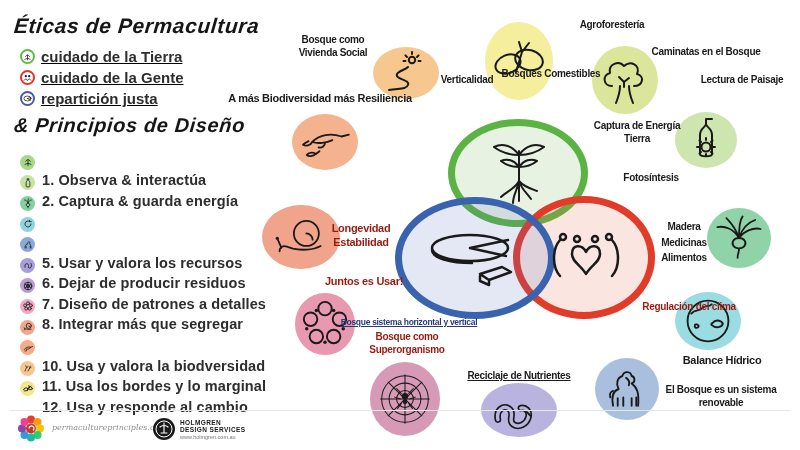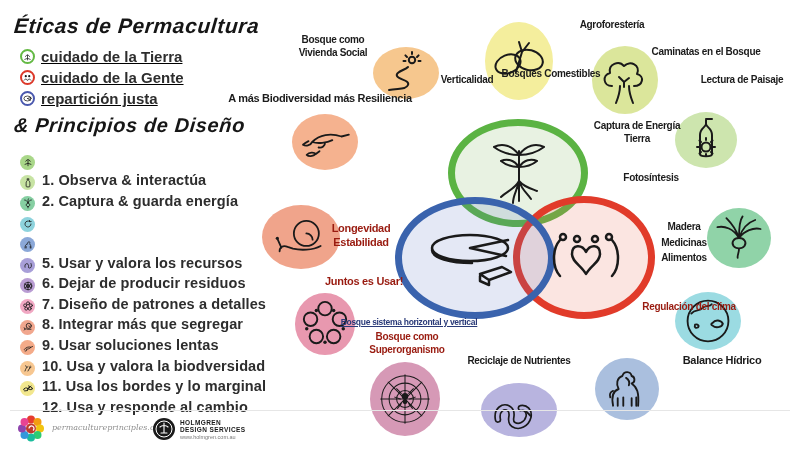--- a/index.html
+++ b/index.html
@@ -151,21 +151,20 @@
         </span>
       <span class="ptxt">8. Integrar más que segregar</span>
     </div>
     <div class="prow">
       <span class="pic" style="background: rgb(241, 167, 142);">
         <svg width="12" height="12" viewBox="0 0 16 16">
             <circle class="ink1" cx="9" cy="6.5" r="3.4"></circle>
             <path class="ink1" d="M9 6.5a1.8 1.8 0 0 1 1.8 1.8M3 12c1-2 2.5-2 4-1h5M4 11l-1-2"></path>
           </svg>
         </span>
-      <span class="ptxt">9. Usar soluciones lentas</span>
     </div>
     <div class="prow">
       <span class="pic" style="background: rgb(244, 171, 137);">
         <svg width="12" height="12" viewBox="0 0 16 16">
             <path class="ink1" d="M3 10c2-3 6-4 9-3-2 2-4 2.5-6 2.5 1 1.5 0 3-2 2.5M12 7l2-1"></path>
           </svg>
         </span>
       <span class="ptxt">10. Usa y valora la biodversidad</span>
     </div>
     <div class="prow">
@@ -330,21 +329,23 @@
   <div class="note" style="left:729px;top:74px;padding-left:26px;">Lectura de Paisaje</div>
   <div class="note md" style="left:320px;top:91px;">A más Biodiversidad más Resiliencia</div>
   <div class="note" style="left:637px;top:120px;">Captura de Energía
 Tierra</div>
   <div class="note" style="left:651px;top:172px;">Fotosíntesis</div>
   <div class="note" style="left:684px;top:219px;line-height:1.55;">Madera
 Medicinas
 Alimentos</div>
   <div class="note" style="left: 649px; top: 301px; color: rgb(153, 27, 16); margin-left: 40px;">Regulación del clima</div>
   <div class="note md" style="left:722px;top:353px;">Balance Hídrico</div>
-  <div class="note" style="left:519px;top:355px;">Reciclaje de Nutrientes</div>
+  <div class="note" style="left:721px;top:384px;">El Bosque es un sistema
+renovable</div>
+  <div class="note" style="left:519px;top:370px;text-decoration:underline;">Reciclaje de Nutrientes</div>
   <div class="note sm" style="left: 409px; top: 317px; color: rgb(42, 58, 120);">Bosque sistema horizontal y vertical</div>
   <div class="note" style="left: 407px; top: 331px; color: rgb(153, 27, 16);">Bosque como
 Superorganismo</div>
   <div class="note md" style="left: 361px; top: 221px; color: rgb(153, 27, 16);">Longevidad
 Estabilidad</div>
   <div class="note md" style="left: 364px; top: 274px; color: rgb(153, 27, 16);">Juntos es Usar!</div>
 
   <div class="rule"></div>
 
   <svg style="position:absolute;left:16px;top:413px;" width="30" height="30" viewBox="0 0 30 30">

